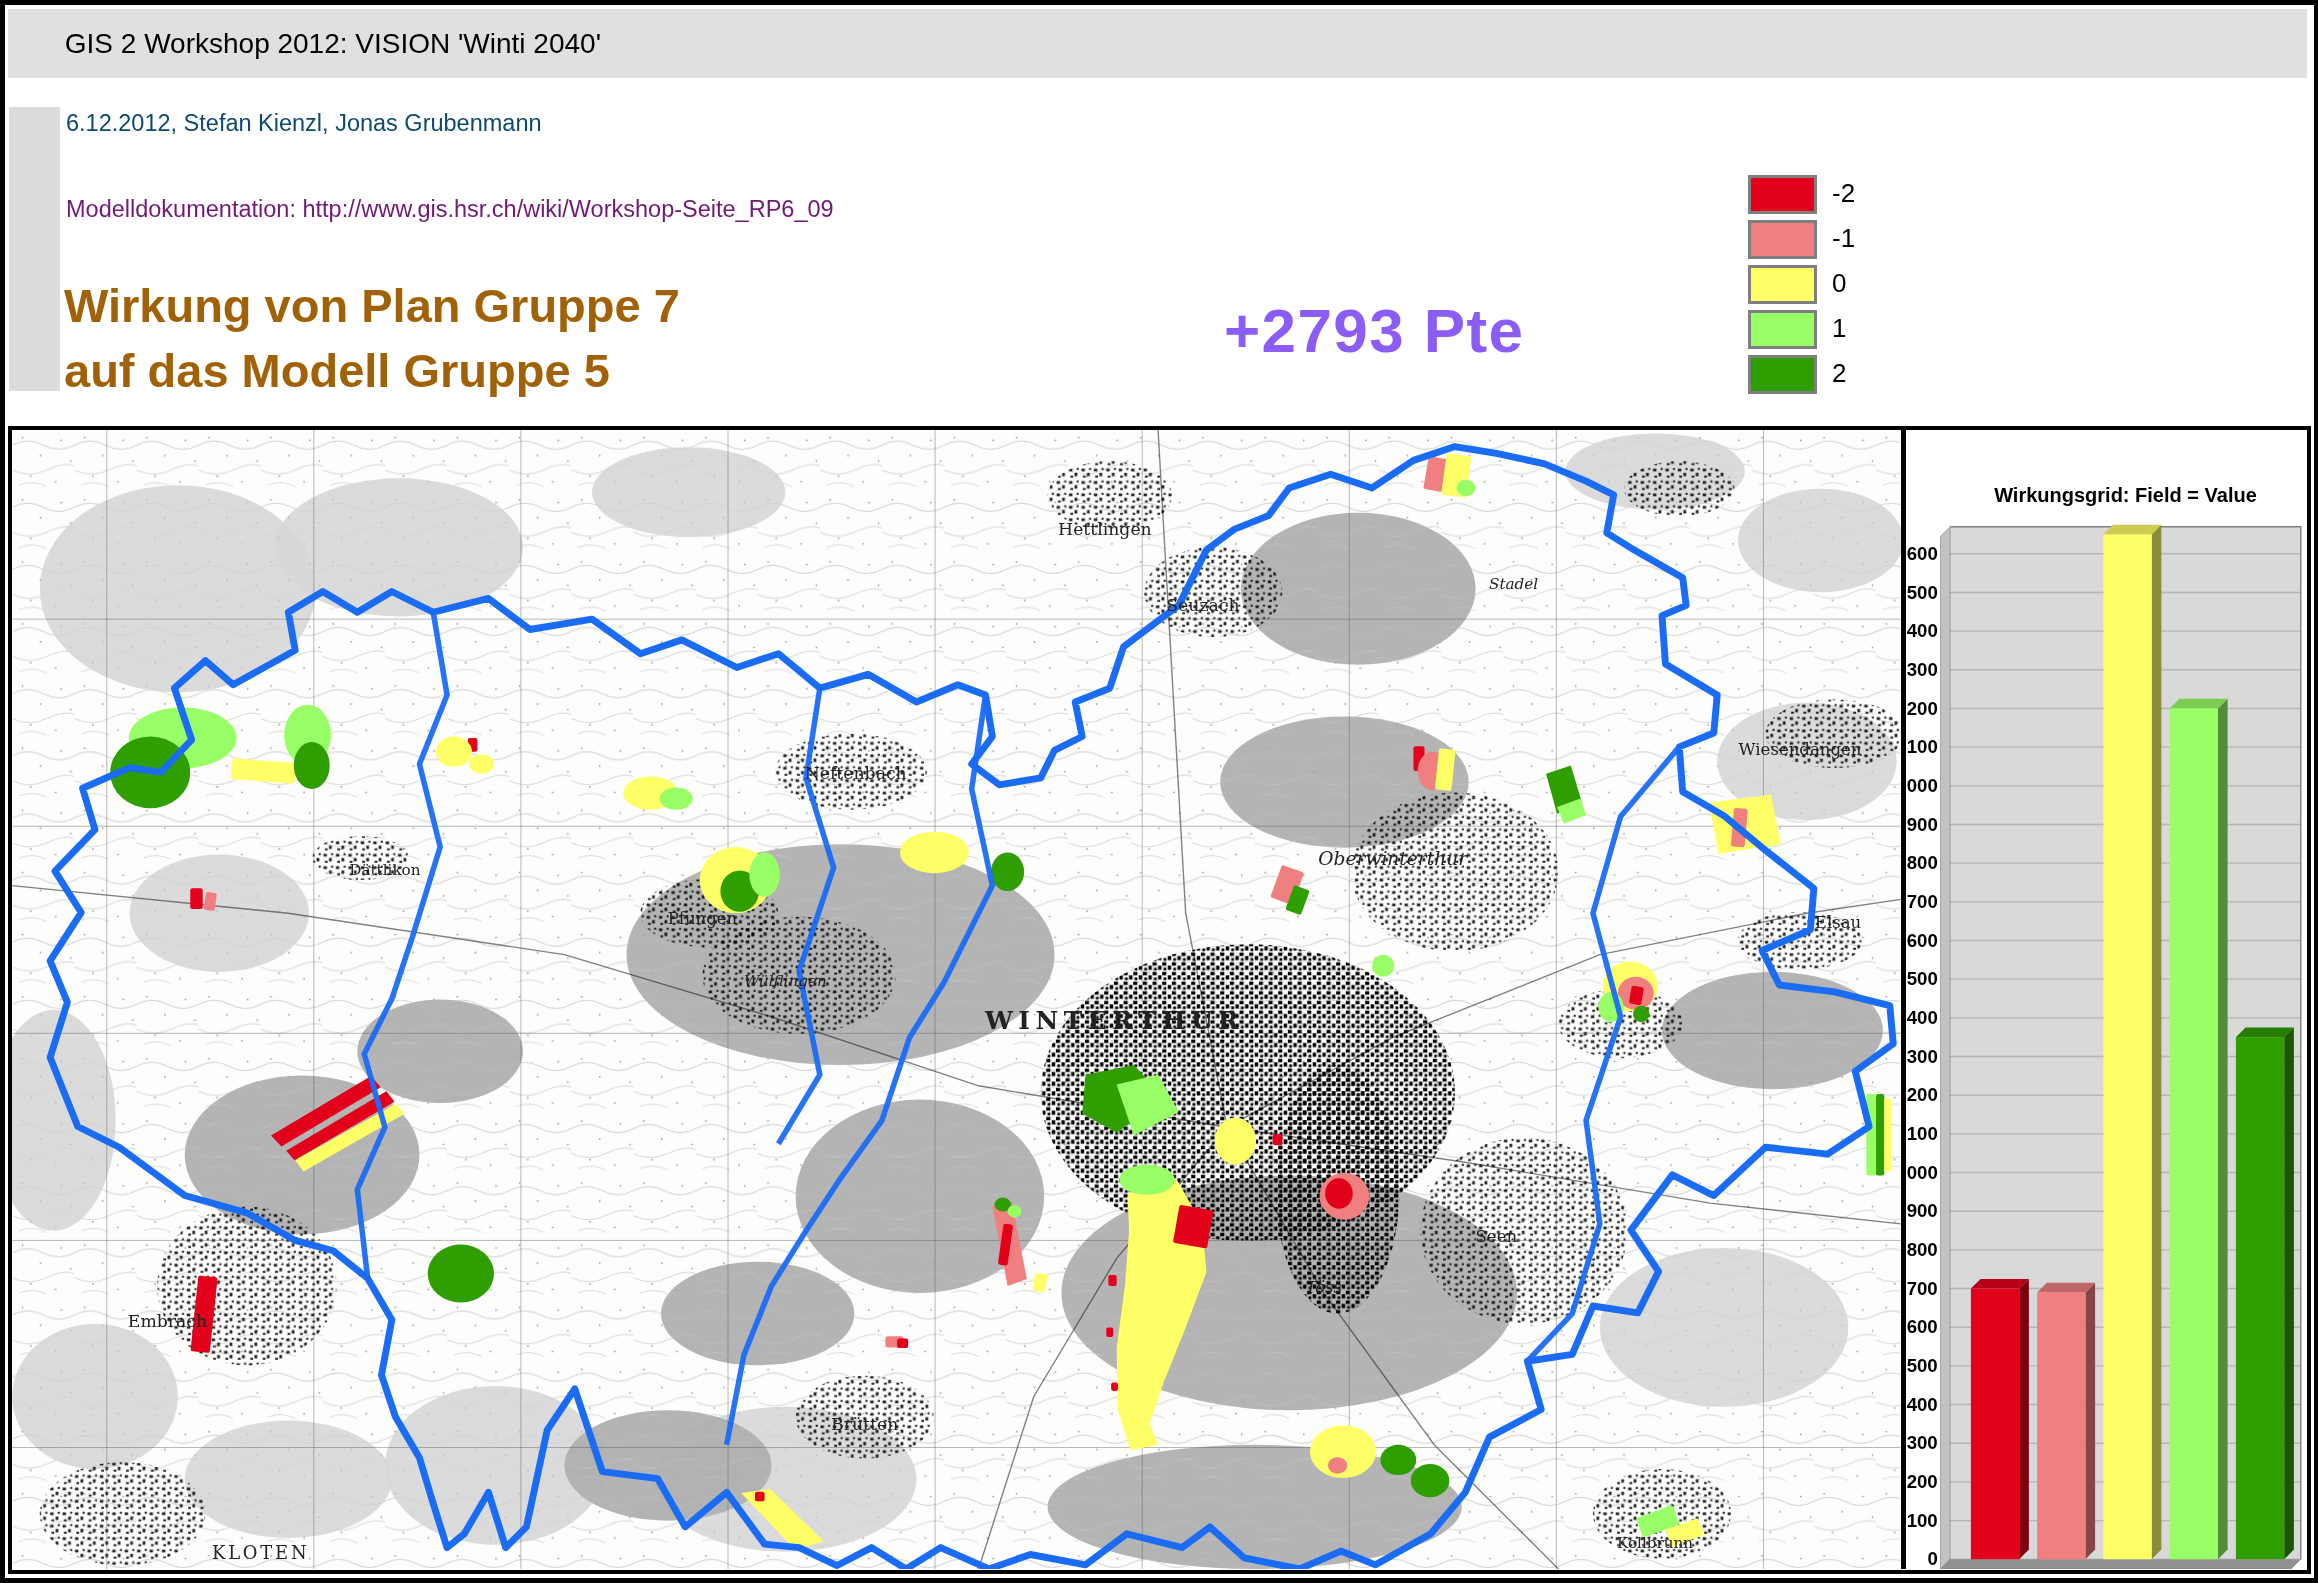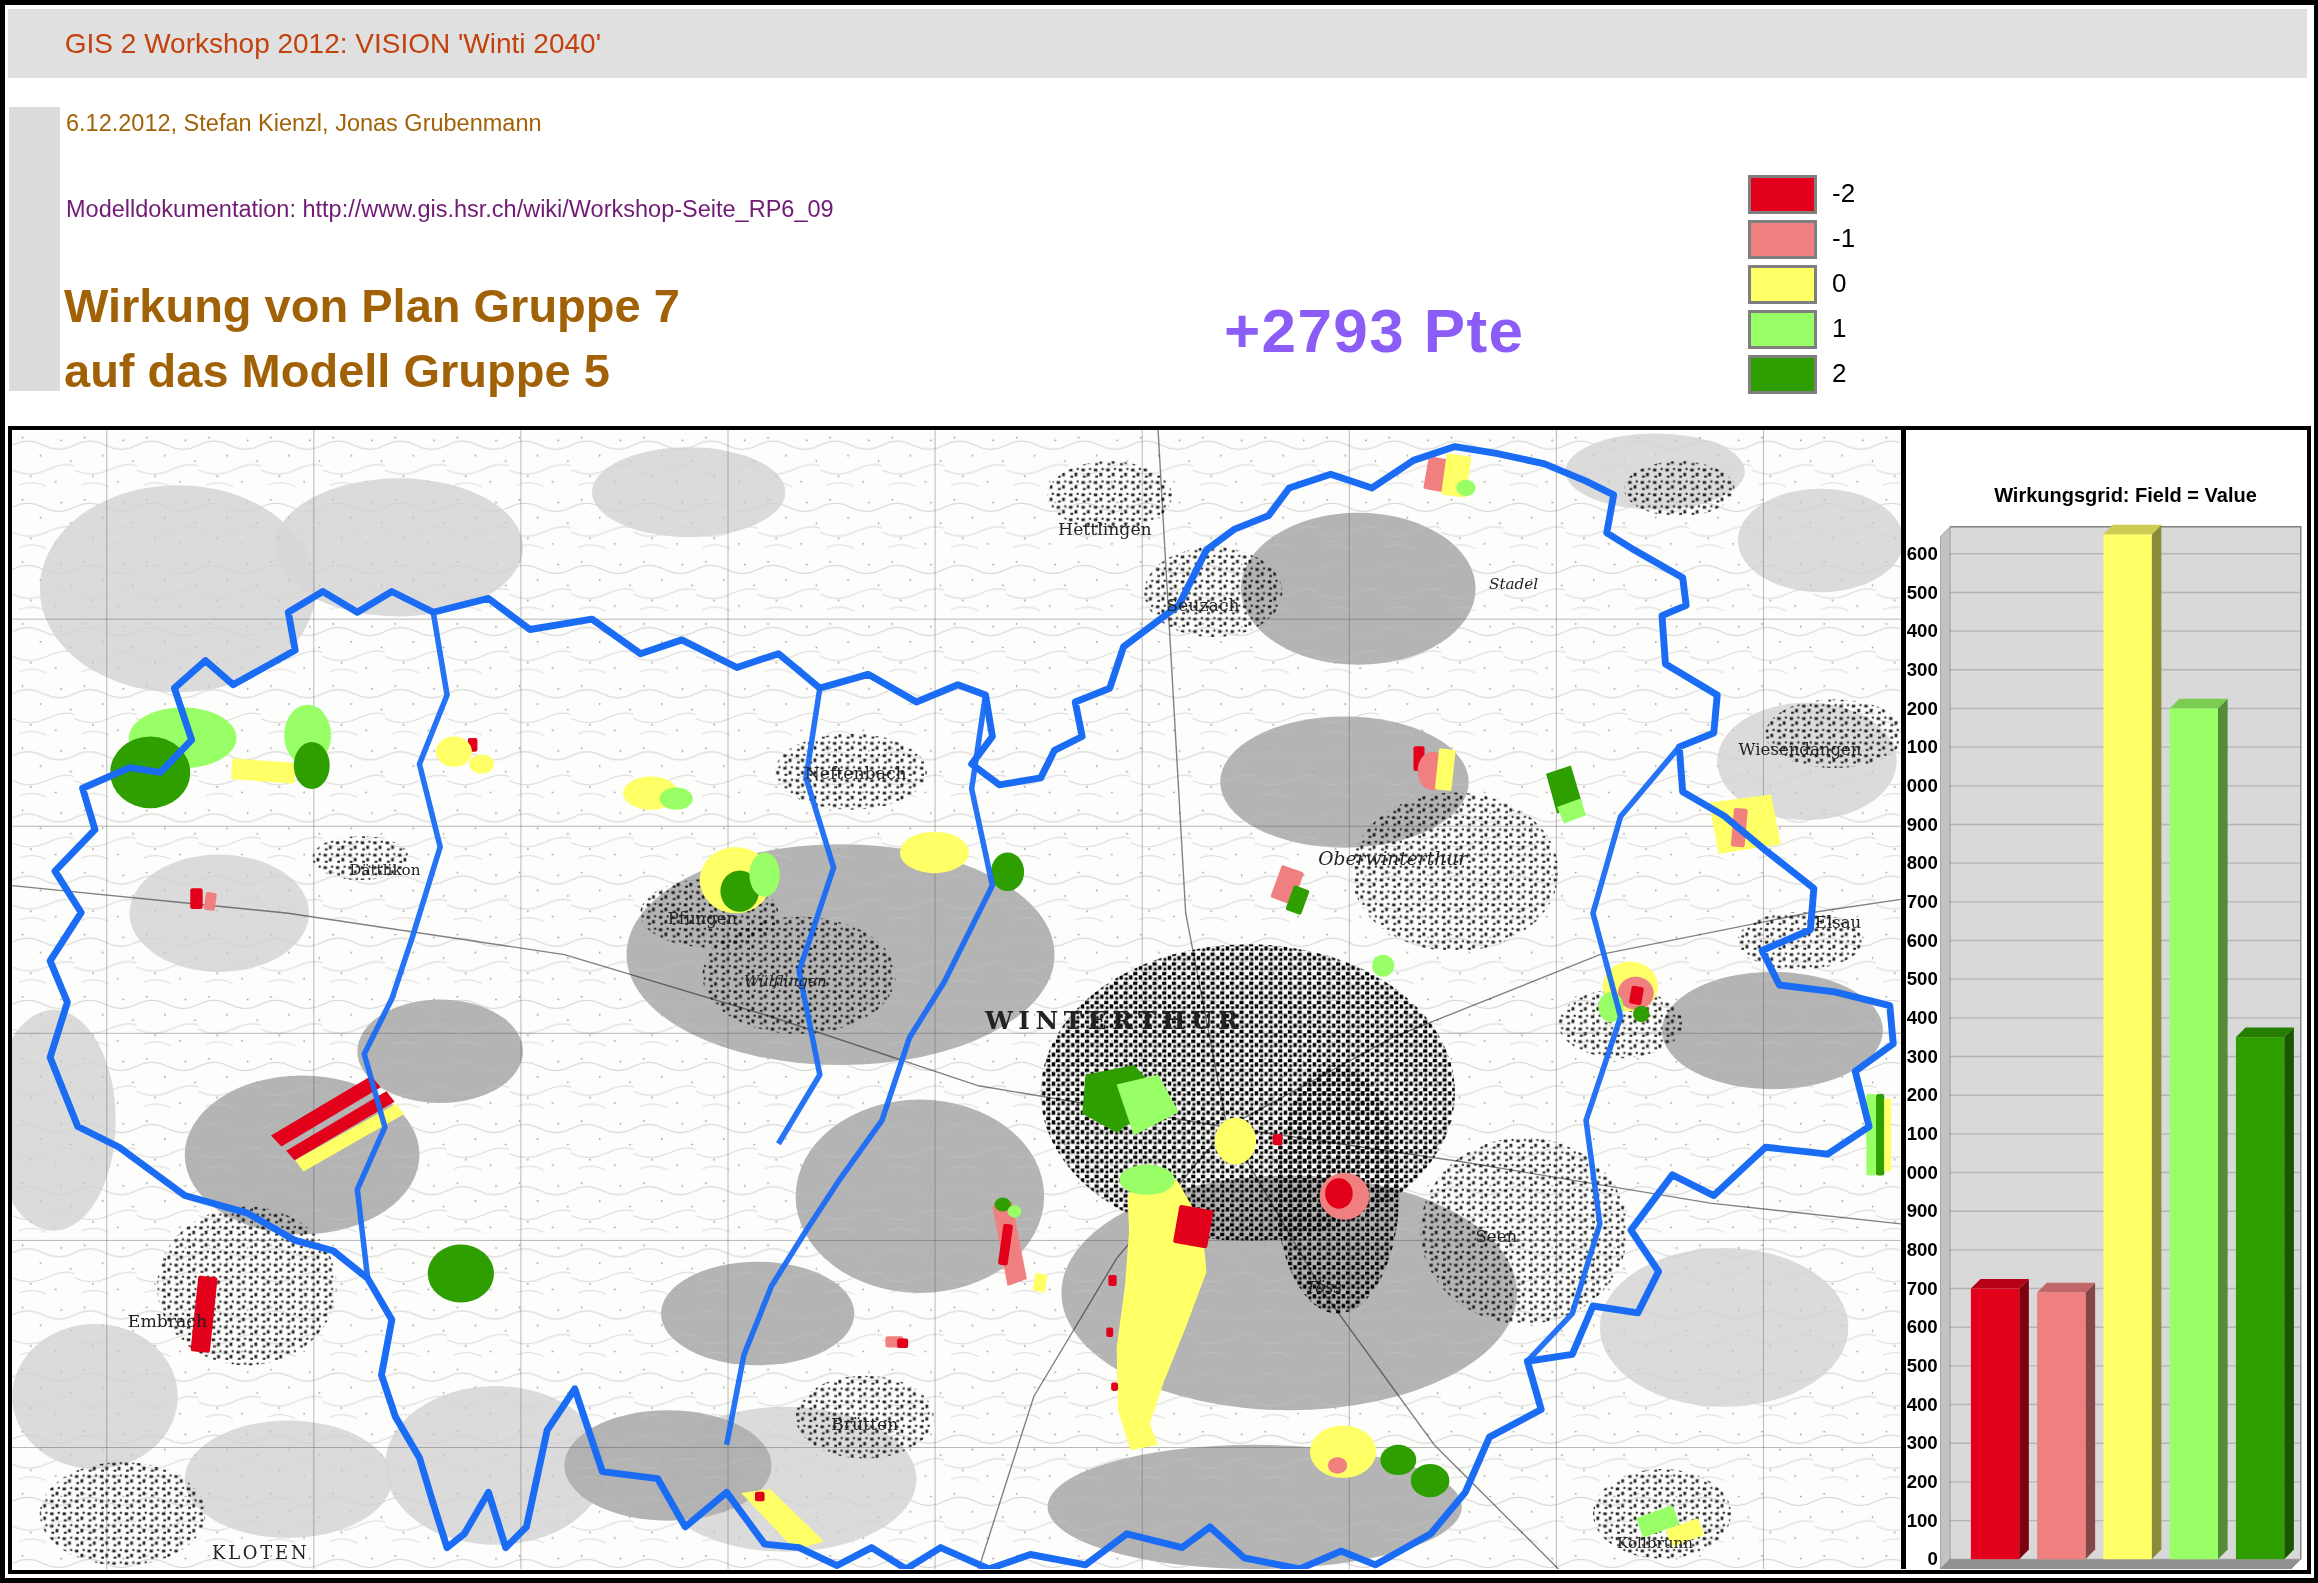--- a/index.html
+++ b/index.html
@@ -1,21 +1,21 @@
 <!DOCTYPE html>
 <html style="font-size:11px"><head>
 <meta charset="utf-8">
 <style>
   html,body{margin:0;padding:0;background:#888;}
   .stage{position:relative;width:2319px;height:1583px;background:#fff;border:5.5px solid #000;box-sizing:border-box;overflow:hidden;
          font-family:"Liberation Sans","DejaVu Sans",sans-serif;}
   .titlebar{position:absolute;left:2.8px;top:4.1px;width:2299px;height:69px;background:#e0e0e0;}
-  .titlebar span{position:absolute;left:57px;top:0;line-height:69px;font-size:28px;color:#c2410c;}
+  .titlebar span{position:absolute;left:57px;top:0;line-height:69px;font-size:28px;color:#000000;}
   .leftstrip{position:absolute;left:4.1px;top:102px;width:51px;height:284px;background:#dcdcdc;}
-  .subtitle{position:absolute;left:61px;top:105px;font-size:23.5px;color:#a16207;}
+  .subtitle{position:absolute;left:61px;top:105px;font-size:23.5px;color:#0c4a6e;}
   .dokuline{position:absolute;left:61px;top:191px;font-size:23.5px;color:#701a75;}
   .maintitle{position:absolute;left:59px;top:268px;font-size:47px;line-height:65px;font-weight:bold;color:#a16207;}
   .score{position:absolute;left:1219px;top:290px;font-size:62px;font-weight:bold;color:#8b5cf6;letter-spacing:1.4px;}
   .legend{position:absolute;left:1743px;top:170px;}
   .legend .row{position:absolute;left:0;}
   .legend .sw{position:absolute;left:0;top:0;width:69px;height:39px;border:3.5px solid #7f7f7f;box-sizing:border-box;}
   .legend .lb{position:absolute;left:84px;top:2.8px;font-size:26px;color:#000;}
   .bigbox{position:absolute;left:2.8px;top:421px;width:2303px;height:1148px;border:4.1px solid #000;box-sizing:border-box;background:#fff;}
   .mapwrap{position:absolute;left:0;top:0;width:1889px;height:1139px;overflow:hidden;background:#fbfbf9;}
   .divider{position:absolute;left:1889px;top:0;width:4.8px;height:1139px;background:#000;}

